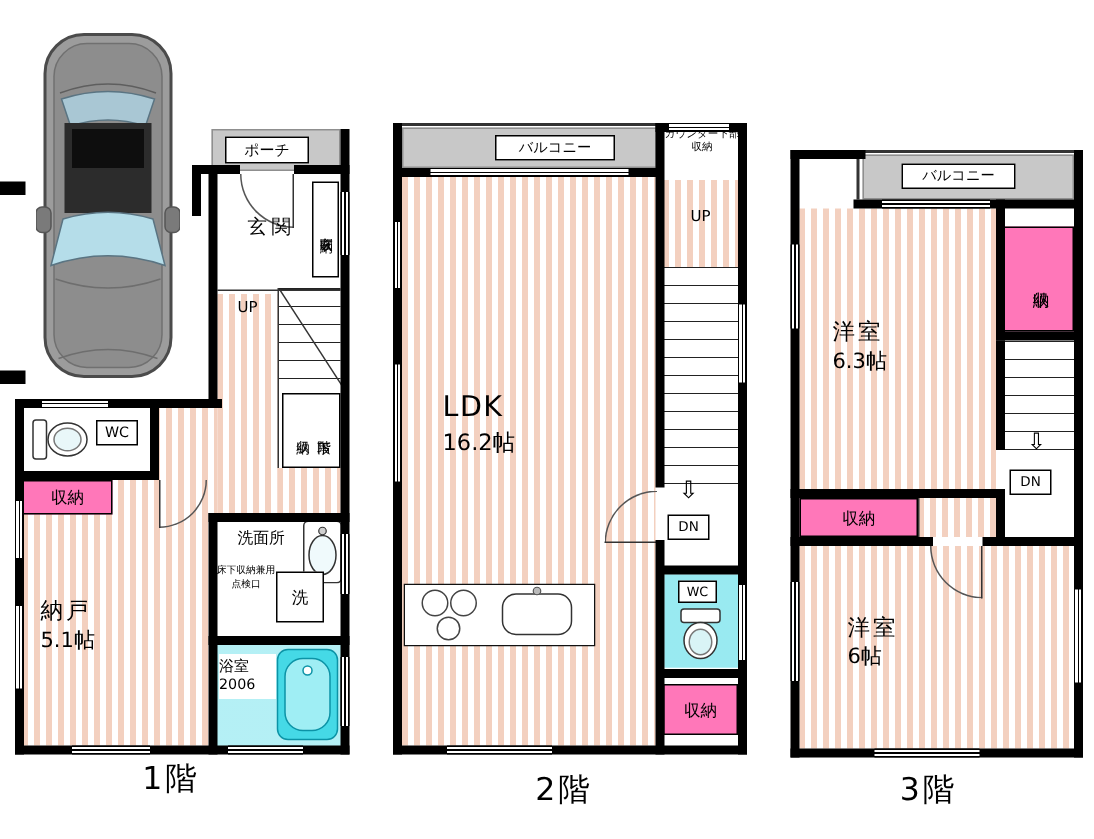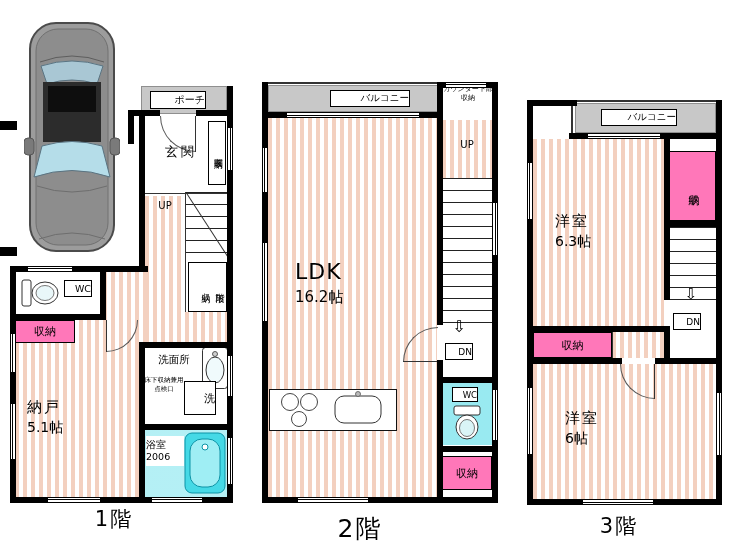--- a/index.html
+++ b/index.html
@@ -5,21 +5,21 @@
 <style>
   html,body{margin:0;padding:0;background:#fff;}
   body{font-family:"DejaVu Sans",sans-serif;color:#000;}
   .canvas{position:relative;width:729px;height:559px;background:#fff;overflow:hidden;}
   .abs{position:absolute;}
   .wall{position:absolute;background:var(--wall,#000);}
   .thin{position:absolute;background:#333;}
   .stripes{position:absolute;background:repeating-linear-gradient(90deg,var(--flooring-stripe,#f3d0bf) 0 4px,#fff 4px 8px);}
   .gray{position:absolute;background:var(--outdoor-gray,#c8c8c8);border:1px solid #8f8f8f;box-sizing:border-box;}
   .pink{position:absolute;background:var(--closet-pink,#ff77b9);border:1px solid #000;box-sizing:border-box;display:flex;align-items:center;justify-content:center;}
-  .box{position:absolute;background:#fff;border:1px solid #000;box-sizing:border-box;display:flex;align-items:center;justify-content:flex-end;}
+  .box{position:absolute;background:#fff;border:1px solid #000;box-sizing:border-box;display:flex;align-items:center;justify-content:center;}
   .room{position:absolute;background:#fff;}
   .cyanroom{position:absolute;background:linear-gradient(rgba(255,255,255,.45),rgba(255,255,255,.45)),var(--fixture-cyan,#45d9e6);}
   .bathroom{position:absolute;background:linear-gradient(rgba(255,255,255,.6),rgba(255,255,255,.6)),var(--fixture-cyan,#45d9e6);}
   .lbl{position:absolute;display:flex;align-items:flex-start;justify-content:center;text-align:center;line-height:1.35;}
   .col{flex-direction:column;}
   .treads{position:absolute;background-color:#fff;background-image:repeating-linear-gradient(to bottom,#222 0 1px,transparent 1px 12px);}
   .win-h{position:absolute;height:6px;background:linear-gradient(to bottom,#000 0 1px,#fff 1px 2.5px,#000 2.5px 3.5px,#fff 3.5px 5px,#000 5px 6px);}
   .win-v{position:absolute;width:6px;background:linear-gradient(to right,#000 0 1px,#fff 1px 2.5px,#000 2.5px 3.5px,#fff 3.5px 5px,#000 5px 6px);}
   .vtext{writing-mode:vertical-rl;text-orientation:upright;letter-spacing:1px;}
   .arc{position:absolute;box-sizing:border-box;border:0 solid #555;}
@@ -178,21 +178,21 @@
     <div class="box" style="left:330px;top:90px;width:80px;height:17px;font-size:9.5px">
       <span>バルコニー</span>
     </div>
     <div class="lbl" style="left:440px;top:85px;width:56px;height:32px;font-size:7px">
       <span>カウンター下部収納</span>
     </div>
     <div class="lbl" style="left:447px;top:138px;width:40px;height:14px;font-size:10px">
       <span>UP</span>
     </div>
     <div class="lbl col" style="left:295px;top:254px;width:120px;height:56px">
-      <span style="font-size:22px;letter-spacing:1px">LDK</span>
+      <span style="font-size:19px;letter-spacing:1px">LDK</span>
       <span style="font-size:15px">16.2帖</span>
     </div>
     <div class="lbl" style="left:448px;top:316px;width:22px;height:22px;font-size:16px">
       <span>⇩</span>
     </div>
     <div class="box" style="left:445px;top:343px;width:28px;height:17px;font-size:9px">
       <span>DN</span>
     </div>
     <div class="box" style="left:452px;top:387px;width:26px;height:15px;font-size:8.5px">
       <span>WC</span>
@@ -212,21 +212,21 @@
     <div class="wall" style="left:441px;top:446px;width:57px;height:6px"></div>
 
     <div class="win-h" style="left:287px;top:112px;width:132px"></div>
     <div class="win-v" style="left:262px;top:148px;height:44px"></div>
     <div class="win-v" style="left:262px;top:243px;height:78px"></div>
     <div class="win-h" style="left:298px;top:497px;width:70px"></div>
     <div class="win-v" style="left:492px;top:203px;height:52px"></div>
     <div class="win-v" style="left:492px;top:390px;height:50px"></div>
     <div class="win-h" style="left:446px;top:82px;width:40px"></div>
 
-    <div class="lbl" style="left:324px;top:512px;width:72px;height:30px;font-size:25px;letter-spacing:2px">
+    <div class="lbl" style="left:340px;top:512px;width:72px;height:30px;font-size:21px;letter-spacing:2px">
       <span>2階</span>
     </div>
   </div>
 
   <div>
     <div class="thin" style="left:573px;top:100px;width:149px;height:2px"></div>
     <div class="thin" style="left:571px;top:100px;width:2px;height:33px"></div>
     <div class="gray" style="left:575px;top:103px;width:141px;height:30px"></div>
     <div class="stripes" style="left:533px;top:139px;width:131px;height:187px"></div>
     <div class="treads" style="left:670px;top:227px;width:46px;height:84px"></div>

